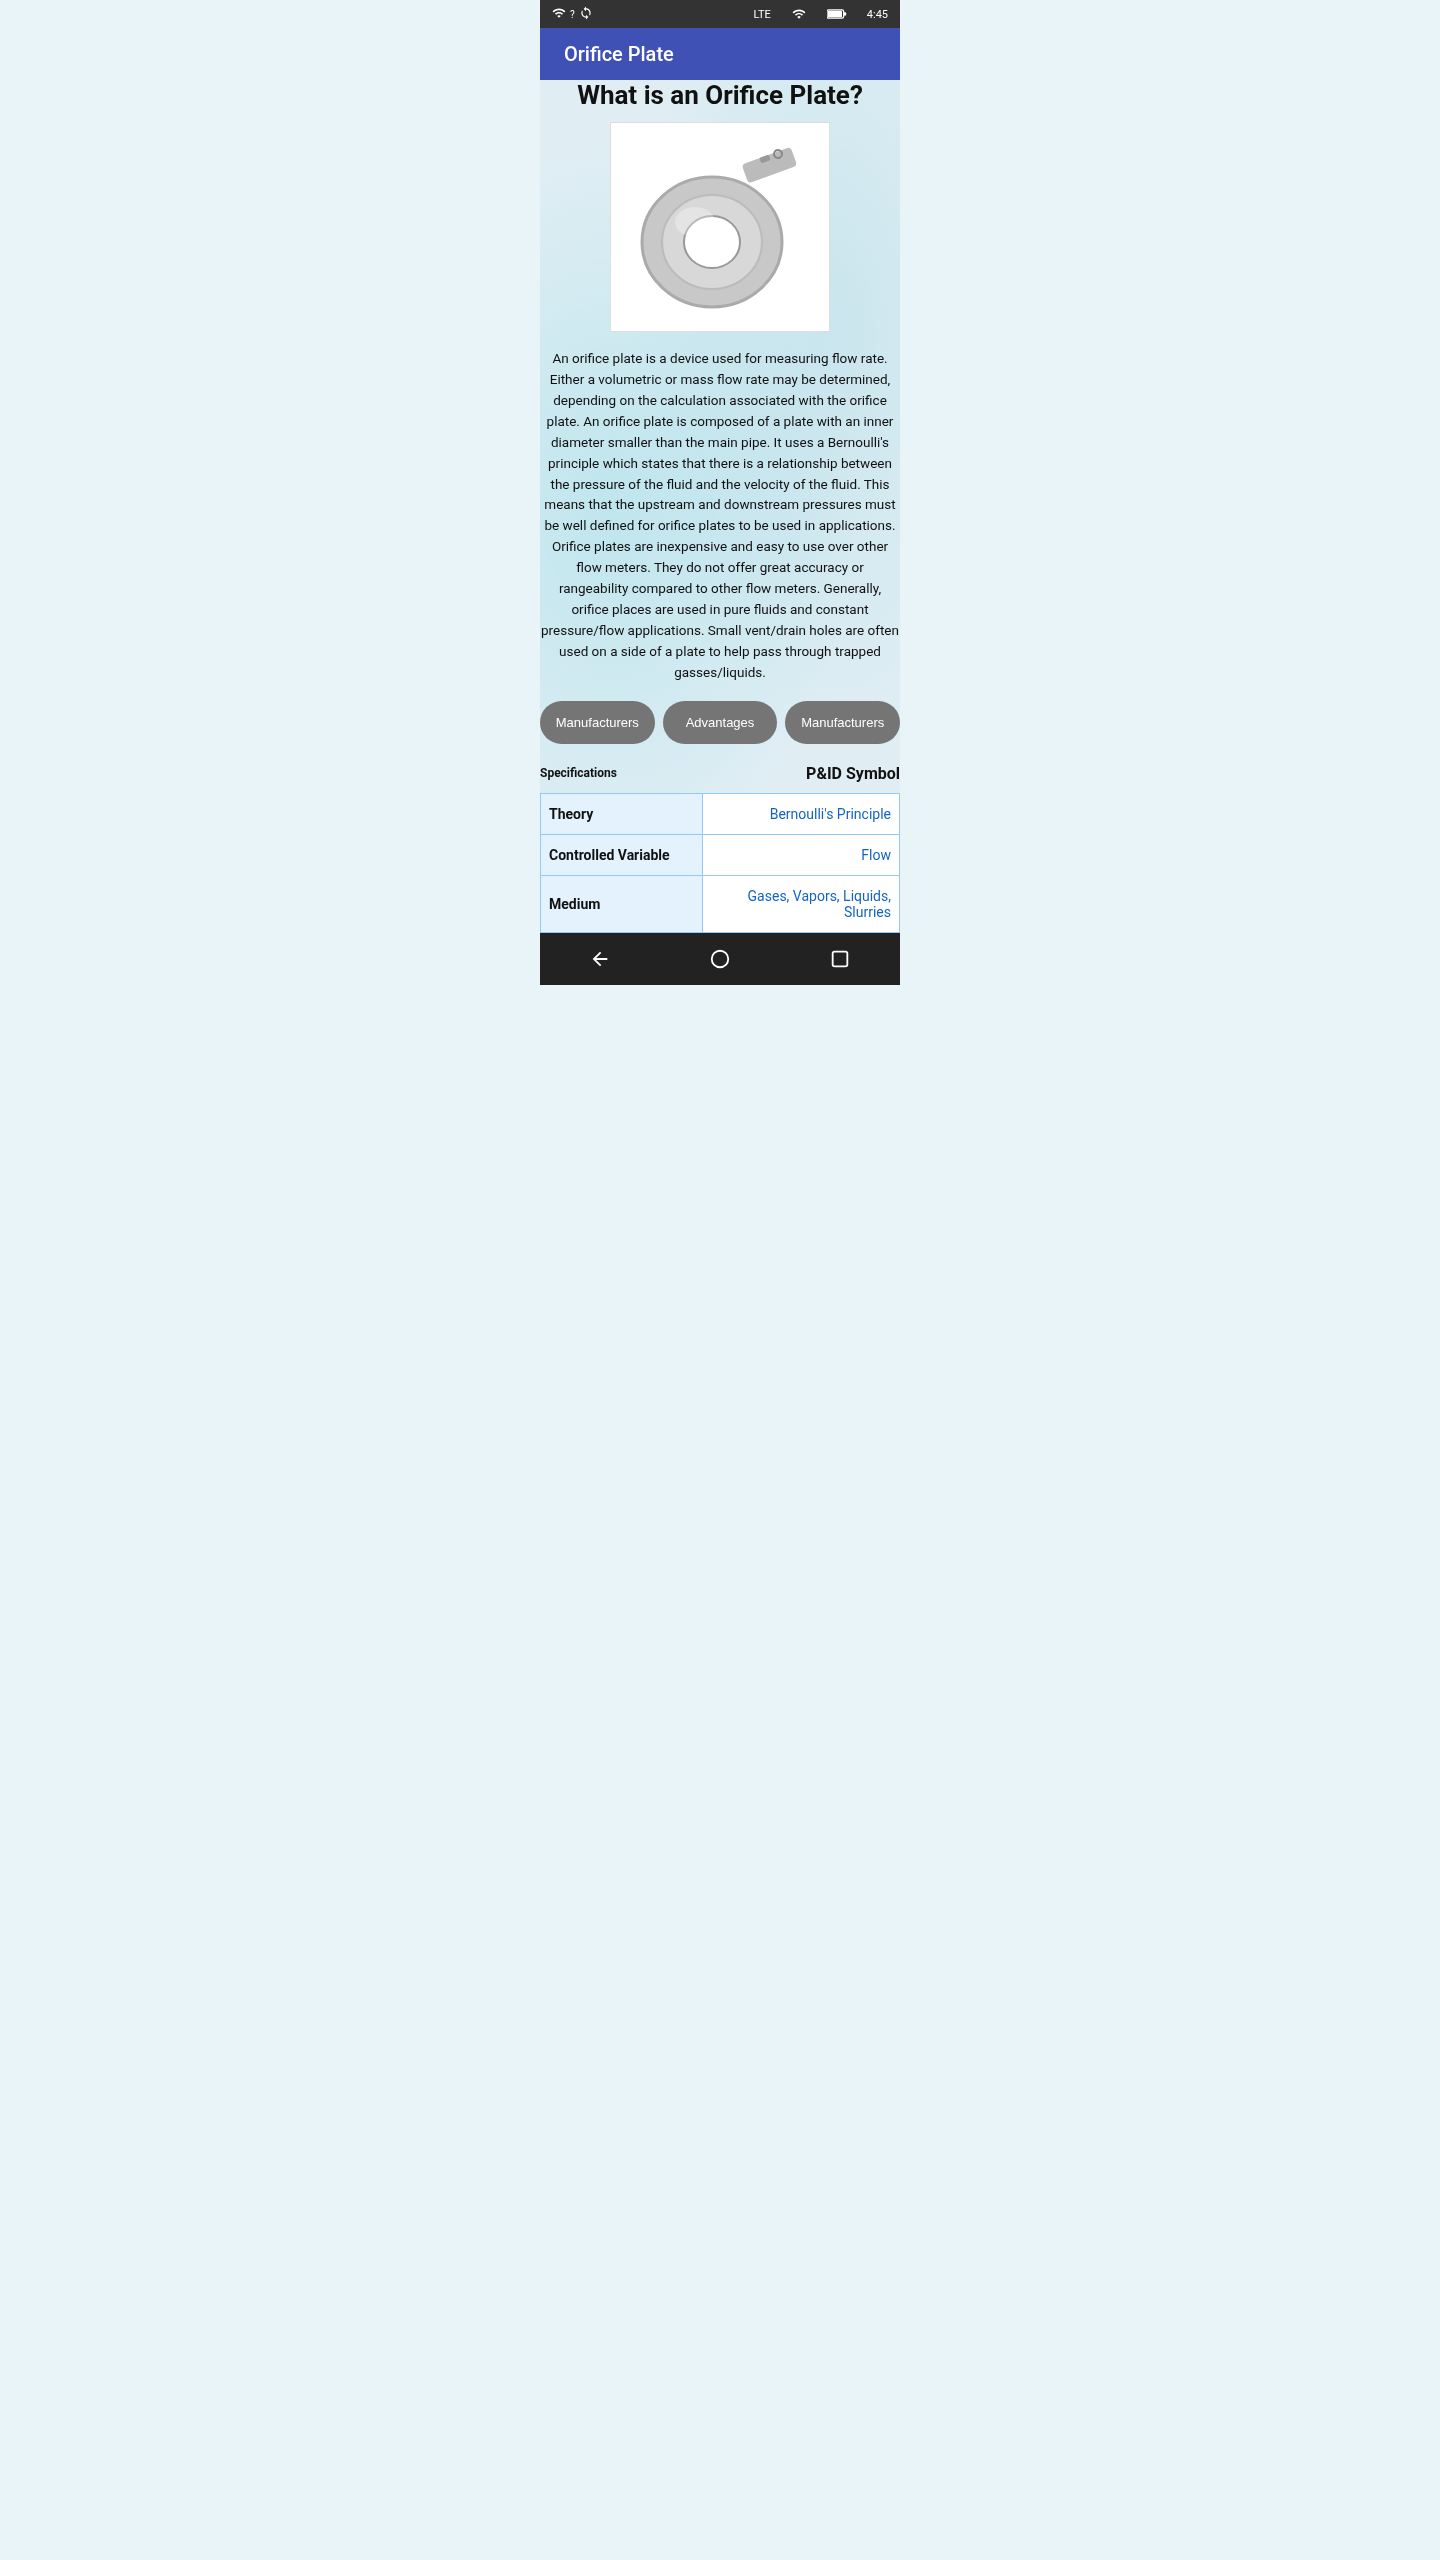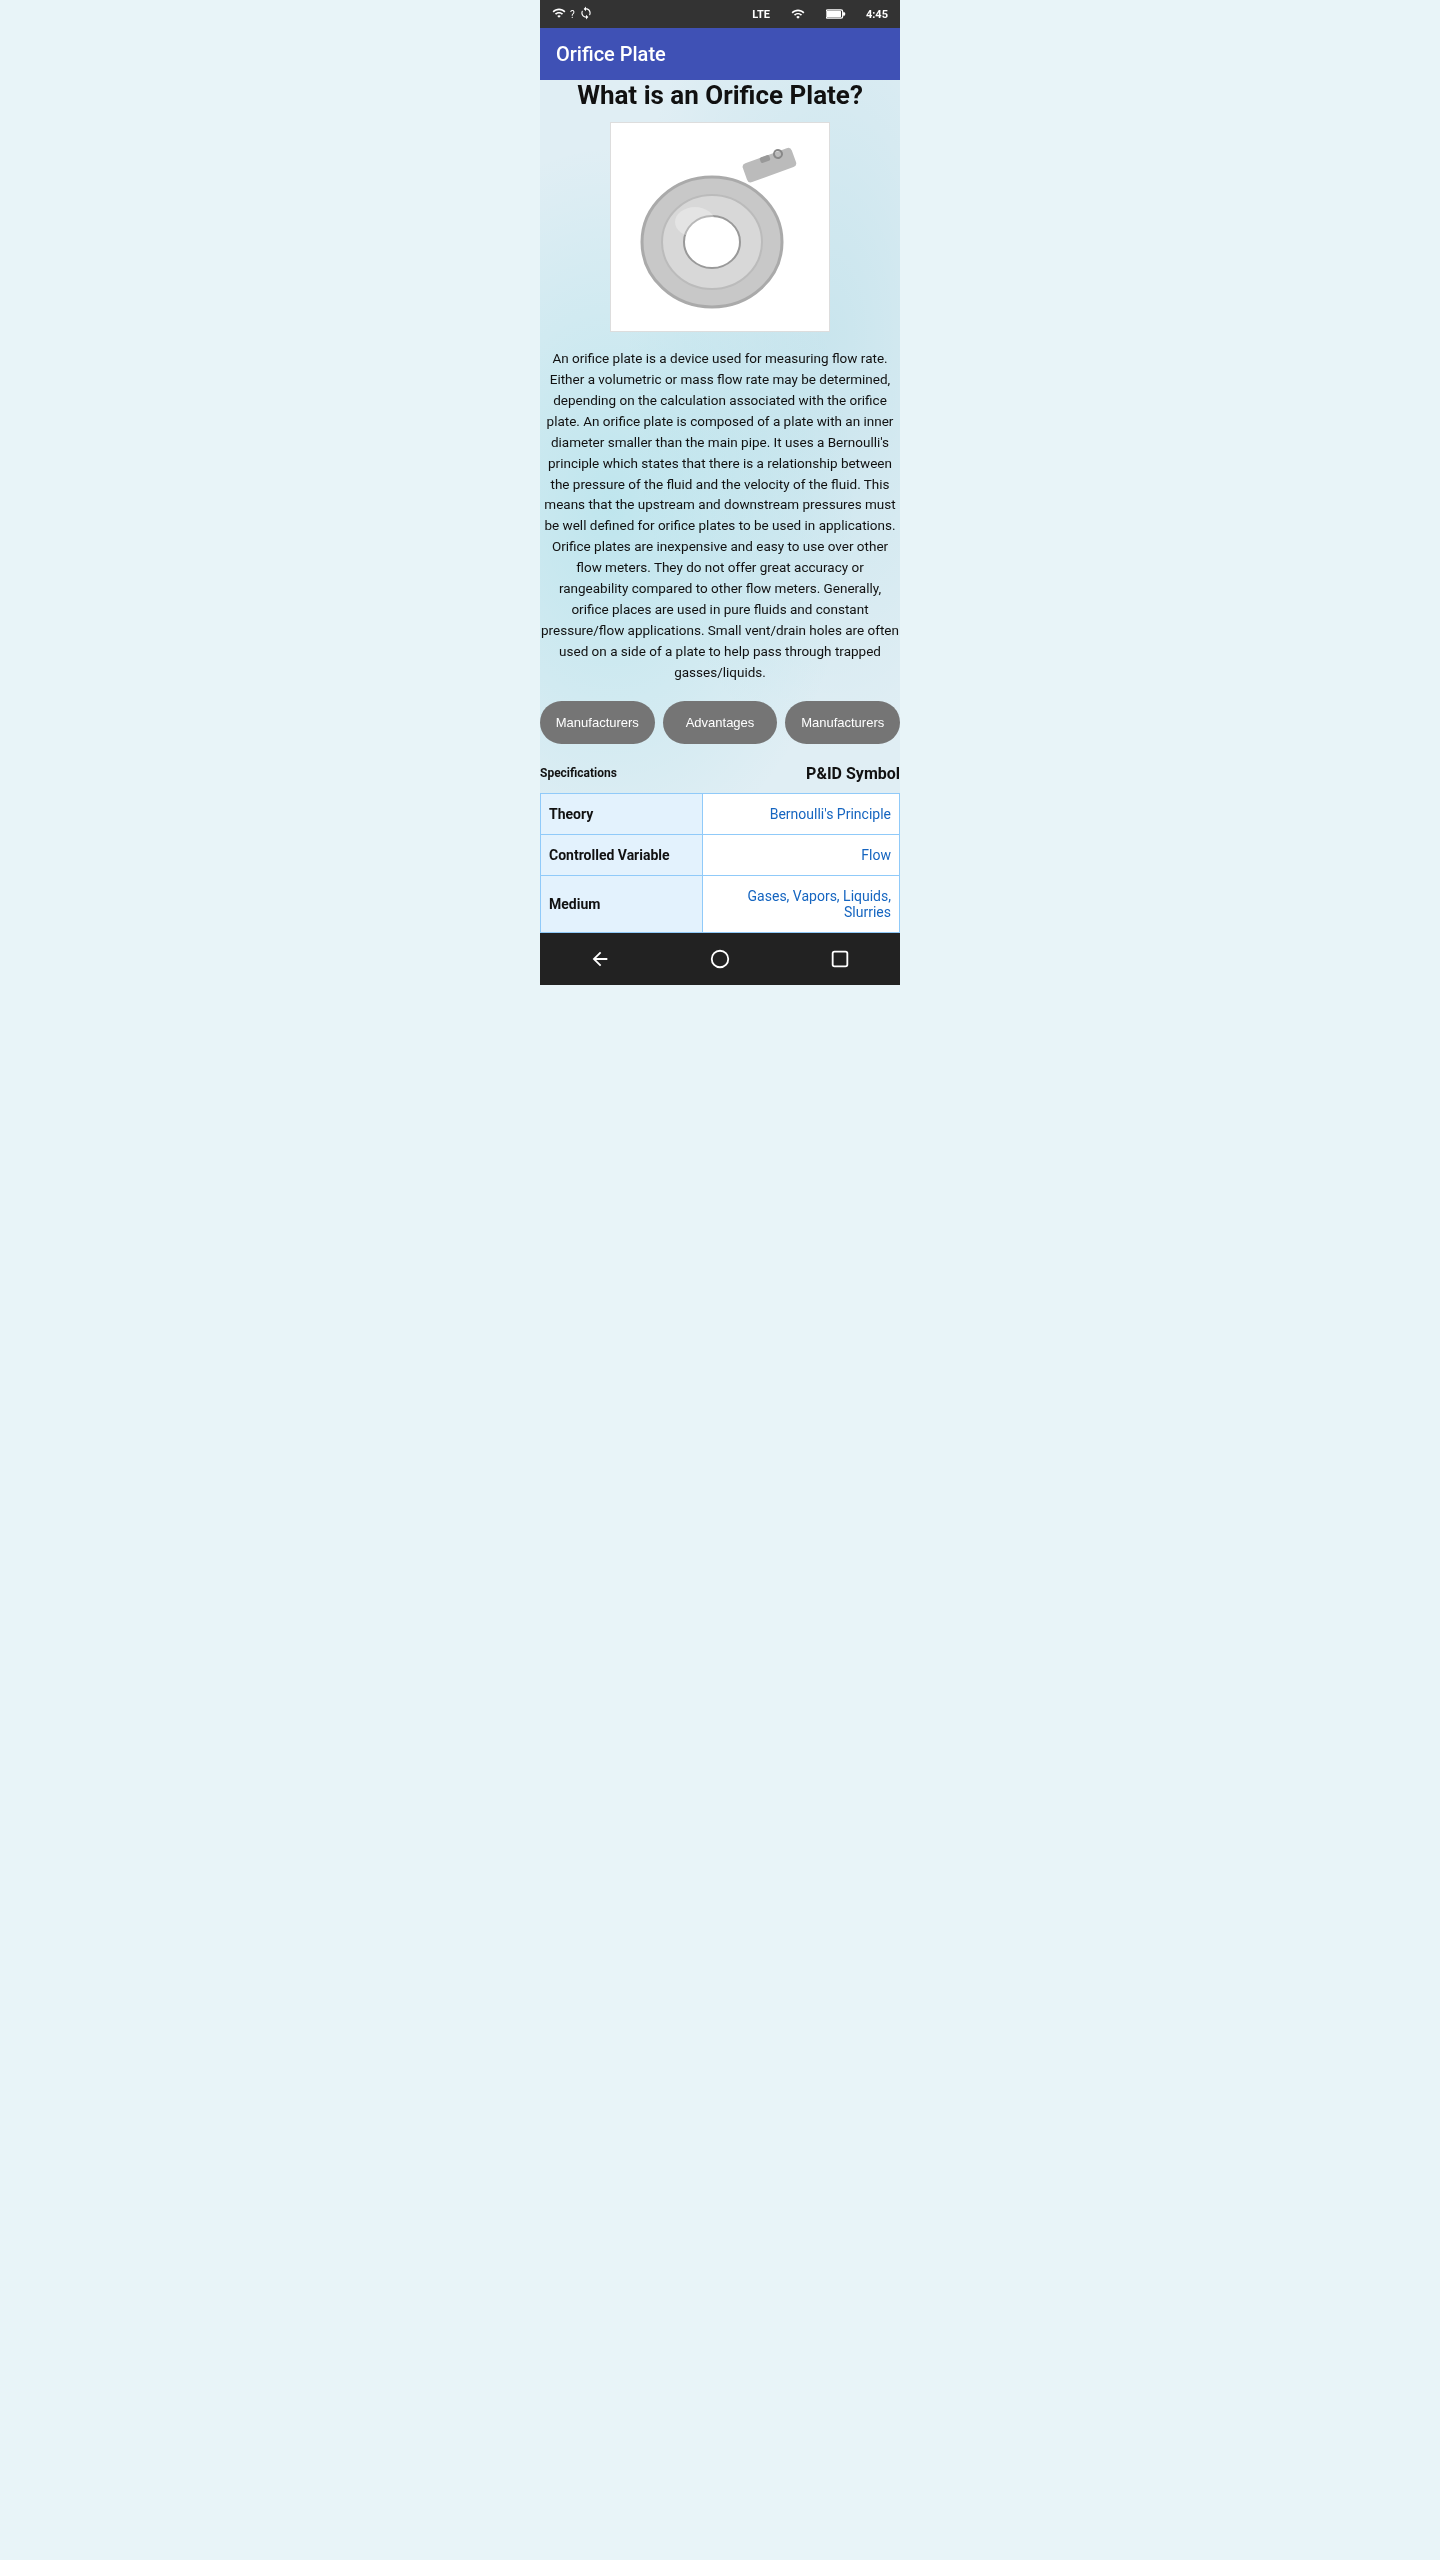--- a/index.html
+++ b/index.html
@@ -34,28 +34,28 @@
     .status-left {
       display: flex;
       align-items: center;
       gap: 4px;
     }
 
     .status-right {
       display: flex;
       align-items: center;
       gap: 20px;
-      font-weight: bold;
+      font-weight: normal;
     }
 
     
     .app-bar {
       background: #3f51b5;
       color: white;
-      padding: 14px 16px;
+      padding: 14px 24px;
       font-size: 20px;
       font-weight: 500;
     }
 
     
     .main-content {
       background: #e0eef4;
       background-image: 
         radial-gradient(ellipse at 20% 50%, rgba(0,180,200,0.15) 0%, transparent 60%),
         radial-gradient(ellipse at 80% 30%, rgba(0,150,180,0.1) 0%, transparent 50%);

